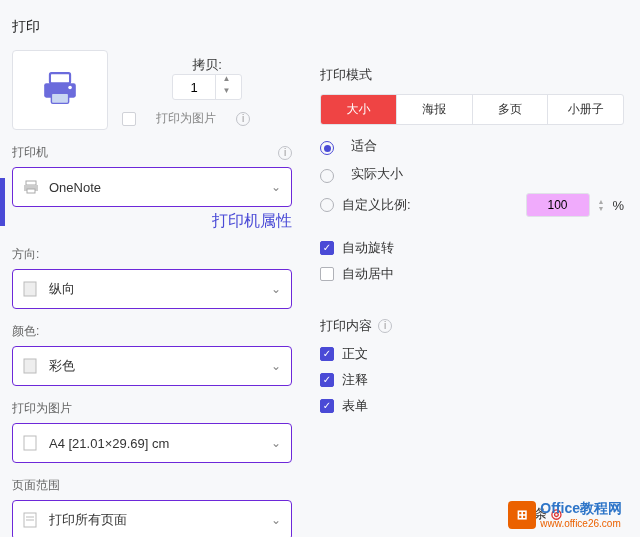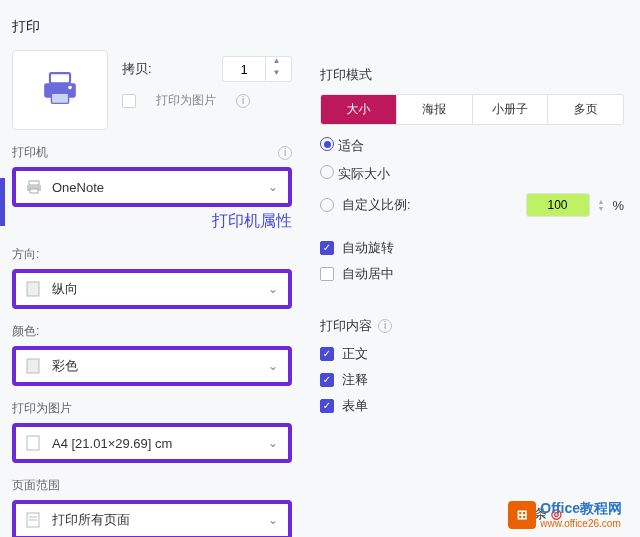--- a/index.html
+++ b/index.html
@@ -6,48 +6,48 @@
 body { background: #f7f8fa; width: 640px; height: 537px; overflow: hidden; font-size: 13px; color: #333; }
 .page { display: flex; padding: 18px 16px 0 12px; gap: 24px; height: 100%; }
 .left { width: 280px; position: relative; }
 .left::before { content: ""; position: absolute; left: -12px; top: 160px; width: 5px; height: 48px; background: #4a4ad6; }
 .right { flex: 1; padding-left: 4px; }
 .title { font-size: 14px; font-weight: 500; margin-bottom: 14px; color: #222; }
 .row1 { display: flex; gap: 14px; margin-bottom: 12px; }
 .printer-card { width: 96px; height: 80px; background: #fff; border: 1px solid #e0e2e8; border-radius: 4px; display: flex; align-items: center; justify-content: center; }
 .printer-icon svg { width: 46px; height: 46px; }
 .copies-col { flex: 1; padding-top: 6px; }
-.copies-row { display: flex; align-items: center; }
+.copies-row { display: flex; align-items: center; flex-direction: column; }
 .copies-label { flex: 1; }
 .spin { width: 70px; height: 26px; background: #fff; border: 1px solid #e0e2e8; border-radius: 3px; display: flex; align-items: center; }
 .spin input { border: none; width: 42px; text-align: center; font-size: 13px; outline: none; }
 .spin-btns { display: flex; flex-direction: column; width: 22px; border-left: 1px solid #e0e2e8; }
 .spin-btn { height: 12px; font-size: 8px; line-height: 8px; text-align: center; color: #888; cursor: pointer; }
 .img-row { display: flex; align-items: center; gap: 20px; margin-top: 10px; font-size: 12px; color: #888; }
 .chk { width: 14px; height: 14px; border: 1px solid #d0d2d8; border-radius: 2px; background: #fff; flex-shrink: 0; }
 .info { width: 14px; height: 14px; border: 1px solid #c0c2c8; border-radius: 50%; font-size: 10px; line-height: 12px; text-align: center; color: #999; }
 .section-head { display: flex; align-items: center; font-size: 12px; color: #666; margin: 14px 0 6px; justify-content: flex-end; }
 .section-head .lbl { flex: 1; }
-.select { height: 40px; background: #fff; border: 4px solid #6d28d9; border-radius: 4px; display: flex; align-items: center; padding: 0 10px; cursor: pointer; }
+.select { height: 40px; background: #fff; border: 1px solid #6d28d9; border-radius: 4px; display: flex; align-items: center; padding: 0 10px; cursor: pointer; }
 .select .ico { width: 18px; margin-right: 8px; color: #aaa; display: flex; }
 .select .txt { flex: 1; font-size: 13px; color: #333; }
 .select .chev { color: #888; font-size: 12px; }
 .linkrow { text-align: right; font-size: 16px; margin-top: 4px; }
 .linkrow a { color: #4a4ad6; text-decoration: none; }
 .rhead { display: flex; align-items: center; gap: 6px; font-size: 13px; color: #333; margin-bottom: 10px; }
 .tabs { display: flex; border: 1px solid #e0e2e8; border-radius: 3px; overflow: hidden; background: #fff; font-size: 12px; margin-bottom: 12px; }
 .tab { flex: 1; text-align: center; padding: 6px 0; cursor: pointer; color: #333; }
 .tab + .tab { border-left: 1px solid #e0e2e8; }
-.tab.active { background: #be185d; color: #fff; }
-.radio-row { display: flex; align-items: flex-start; gap: 4px; margin-bottom: 10px; font-size: 13px; }
+.tab.active { background: #ef4444; color: #fff; }
+.radio-row { display: flex; align-items: flex-end; gap: 17px; margin-bottom: 10px; font-size: 13px; }
 .radio { width: 14px; height: 14px; border: 1px solid #4a4ad6; border-radius: 50%; display: flex; align-items: center; justify-content: center; }
 .radio.sel::after { content: ""; width: 7px; height: 7px; background: #4a4ad6; border-radius: 50%; }
 .radio.off { border-color: #b0b2b8; }
 .scale-row { display: flex; align-items: center; gap: 8px; }
-.scale-input { width: 64px; height: 24px; border: 1px solid #e0e2e8; background: #bef264; text-align: center; font-size: 12px; border-radius: 3px; }
+.scale-input { width: 64px; height: 24px; border: 1px solid #e0e2e8; background: #f0abfc; text-align: center; font-size: 12px; border-radius: 3px; }
 .cb-row { display: flex; align-items: center; gap: 8px; margin-bottom: 8px; font-size: 13px; }
 .cb { width: 14px; height: 14px; border: 1px solid #4a4ad6; border-radius: 2px; background: #4a4ad6; color: #fff; font-size: 10px; line-height: 12px; text-align: center; }
 .cb.off { background: #fff; color: transparent; border-color: #b0b2b8; }
 .footer { position: absolute; bottom: 6px; right: 0; left: 0; height: 30px; pointer-events: none; }
 .brand1 { position: absolute; right: 18px; bottom: 2px; display: flex; align-items: center; gap: 4px; }
 .brand-badge { width: 28px; height: 28px; background: #eb6100; border-radius: 4px; display: flex; align-items: center; justify-content: center; color: #fff; font-weight: bold; font-size: 13px; }
 .brand-txt .l1 { color: #2e75c8; font-weight: bold; font-size: 14px; }
 .brand-txt .l2 { color: #eb6100; font-size: 10px; }
 .toutiao { position: absolute; right: 78px; bottom: 8px; font-size: 13px; color: #333; background: rgba(247,248,250,0.6); }
 .toutiao .red { color: #d33; font-weight: bold; }
@@ -163,22 +163,22 @@
   </div>
 
   <div class="right">
     <div style="height:48px"></div>
     <div class="rhead">
       <span>打印模式</span>
     </div>
     <div class="tabs">
       <div class="tab active">大小</div>
       <div class="tab">海报</div>
+      <div class="tab">多页</div>
       <div class="tab">小册子</div>
-      <div class="tab">多页</div>
     </div>
 
     <div class="radio-row">
         <span class="radio sel"></span>
         <span>适合</span>
       </div>
     <div class="radio-row">
         <span class="radio off"></span>
         <span>实际大小</span>
       </div>

